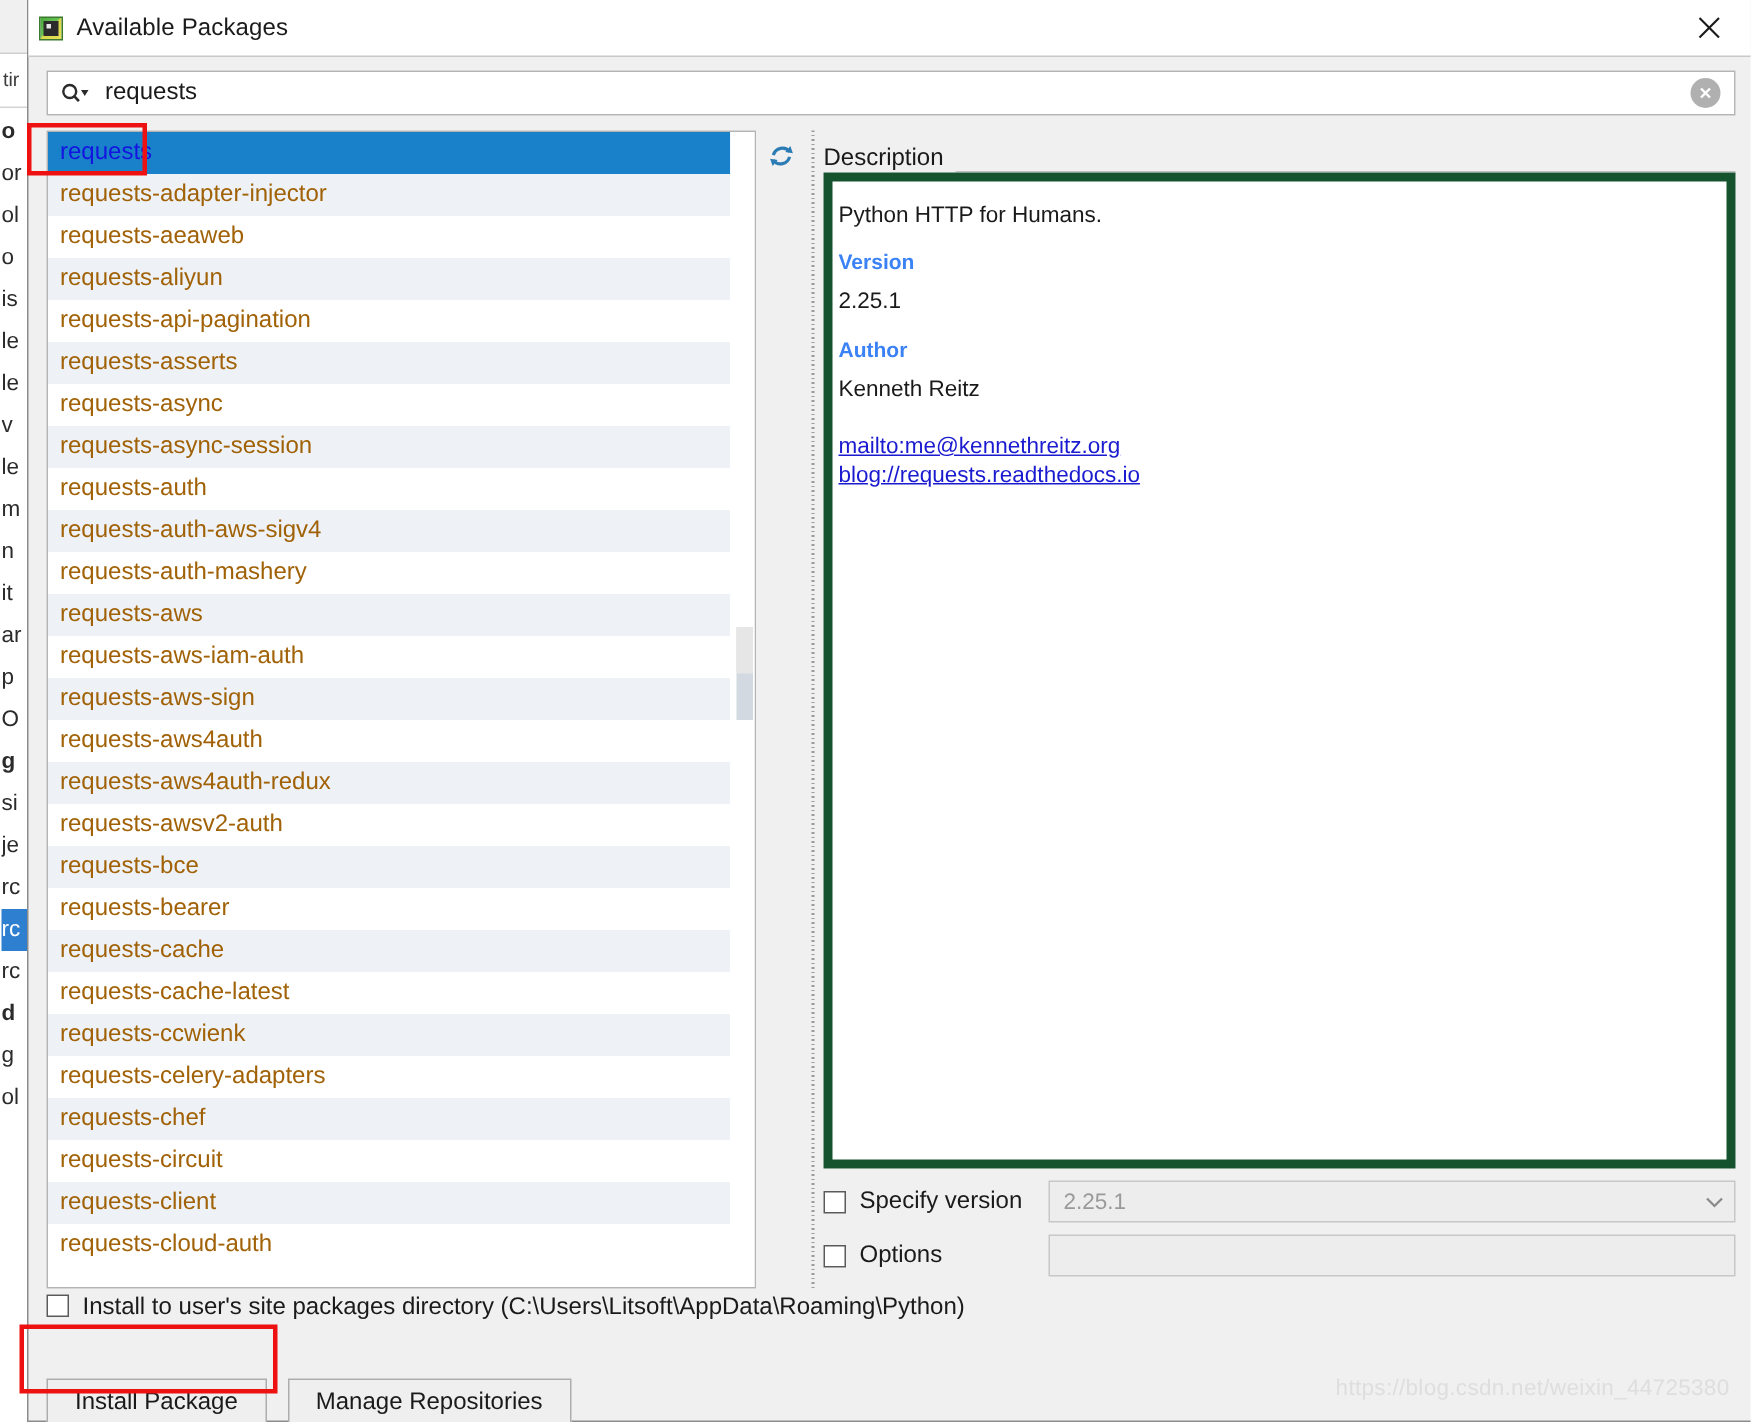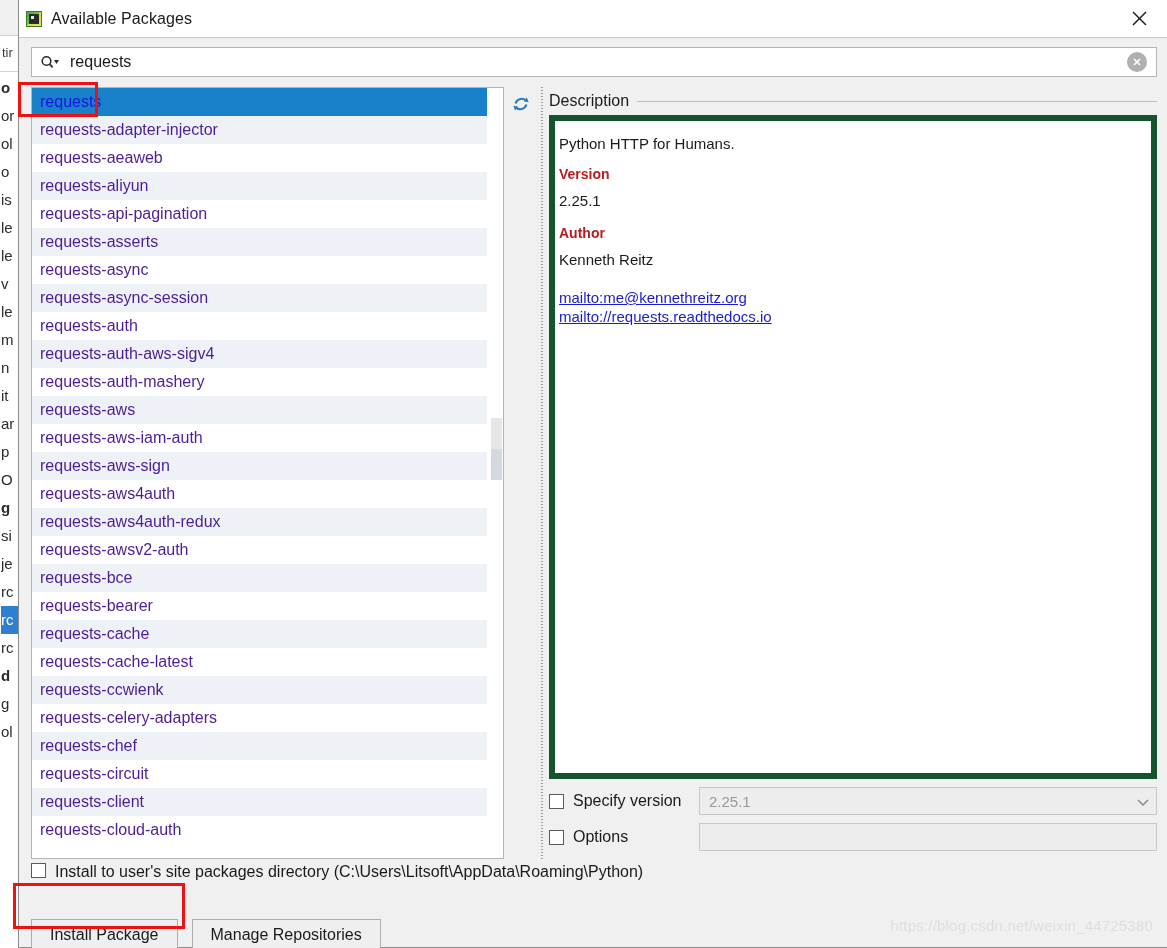--- a/index.html
+++ b/index.html
@@ -124,21 +124,21 @@
   #list-wrap {
     flex: 1; display: flex; min-height: 0;
     border: 1px solid #b4b4b4;
     background: #ffffff;
   }
   #pkg-list {
     flex: 1; overflow: hidden; position: relative;
   }
   .pkg-row {
     height: 28px; line-height: 28px;
-    font-size: 16px; color: #4c1d95;
+    font-size: 16px; color: #a16207;
     padding-left: 8px; white-space: nowrap; overflow: hidden;
     cursor: default;
   }
   .pkg-row.odd { background: #ffffff; }
   .pkg-row.even { background: #eef2f7; }
   .pkg-row.selected { background: #1981c9; color: #1414e0; }
 
   
   #list-scroll {
     width: 16px; min-width: 16px; background: #ffffff;
@@ -171,32 +171,32 @@
     cursor: col-resize;
     background-color: #f0f0f0;
   }
 
   
   #desc-panel {
     flex: 1; display: flex; flex-direction: column; min-width: 0;
     padding-left: 2px;
   }
   #desc-header {
-    display: flex; align-items: center; height: 28px; min-height: 28px;
+    display: flex; align-items: flex-end; height: 28px; min-height: 28px;
   }
   #desc-title {
     font-size: 16px; color: #1a1a1a; padding-right: 8px; white-space: nowrap;
   }
   #desc-header .rule { flex: 1; height: 1px; background: #bfbfbf; }
   #desc-box {
     flex: 1; border: 6px solid #14532d; background: #ffffff;
     padding: 14px 4px; min-height: 0; overflow: hidden;
   }
   #desc-summary { font-size: 15px; color: #1a1a1a; margin-bottom: 14px; }
-  .desc-label { font-size: 14px; font-weight: bold; color: #b91c1c; margin-bottom: 10px; }
+  .desc-label { font-size: 14px; font-weight: bold; color: #3b82f6; margin-bottom: 10px; }
   .desc-value { font-size: 15px; color: #1a1a1a; margin-bottom: 16px; }
   .desc-links { margin-top: 20px; }
   .desc-links a {
     display: block; font-size: 15px; color: #1a1ad0;
     text-decoration: underline; line-height: 19px;
   }
 
   
   #opts {
     min-height: 74px; padding: 8px 0 0 0;
@@ -373,21 +373,21 @@
         <span class="rule"></span>
       </div>
       <div id="desc-box">
         <div id="desc-summary">Python HTTP for Humans.</div>
         <div class="desc-label">Version</div>
         <div class="desc-value">2.25.1</div>
         <div class="desc-label">Author</div>
         <div class="desc-value">Kenneth Reitz</div>
         <div class="desc-links" id="desc-links">
             <a href="#">mailto:me@kennethreitz.org</a>
-            <a href="#">mailto://requests.readthedocs.io</a>
+            <a href="#">blog://requests.readthedocs.io</a>
           </div>
       </div>
 
       <div id="opts">
         <div class="opt-row">
           <span class="opt-check-label">
             <span class="cb"></span>
             <span class="opt-text">Specify version</span>
           </span>
           <span class="opt-field">

